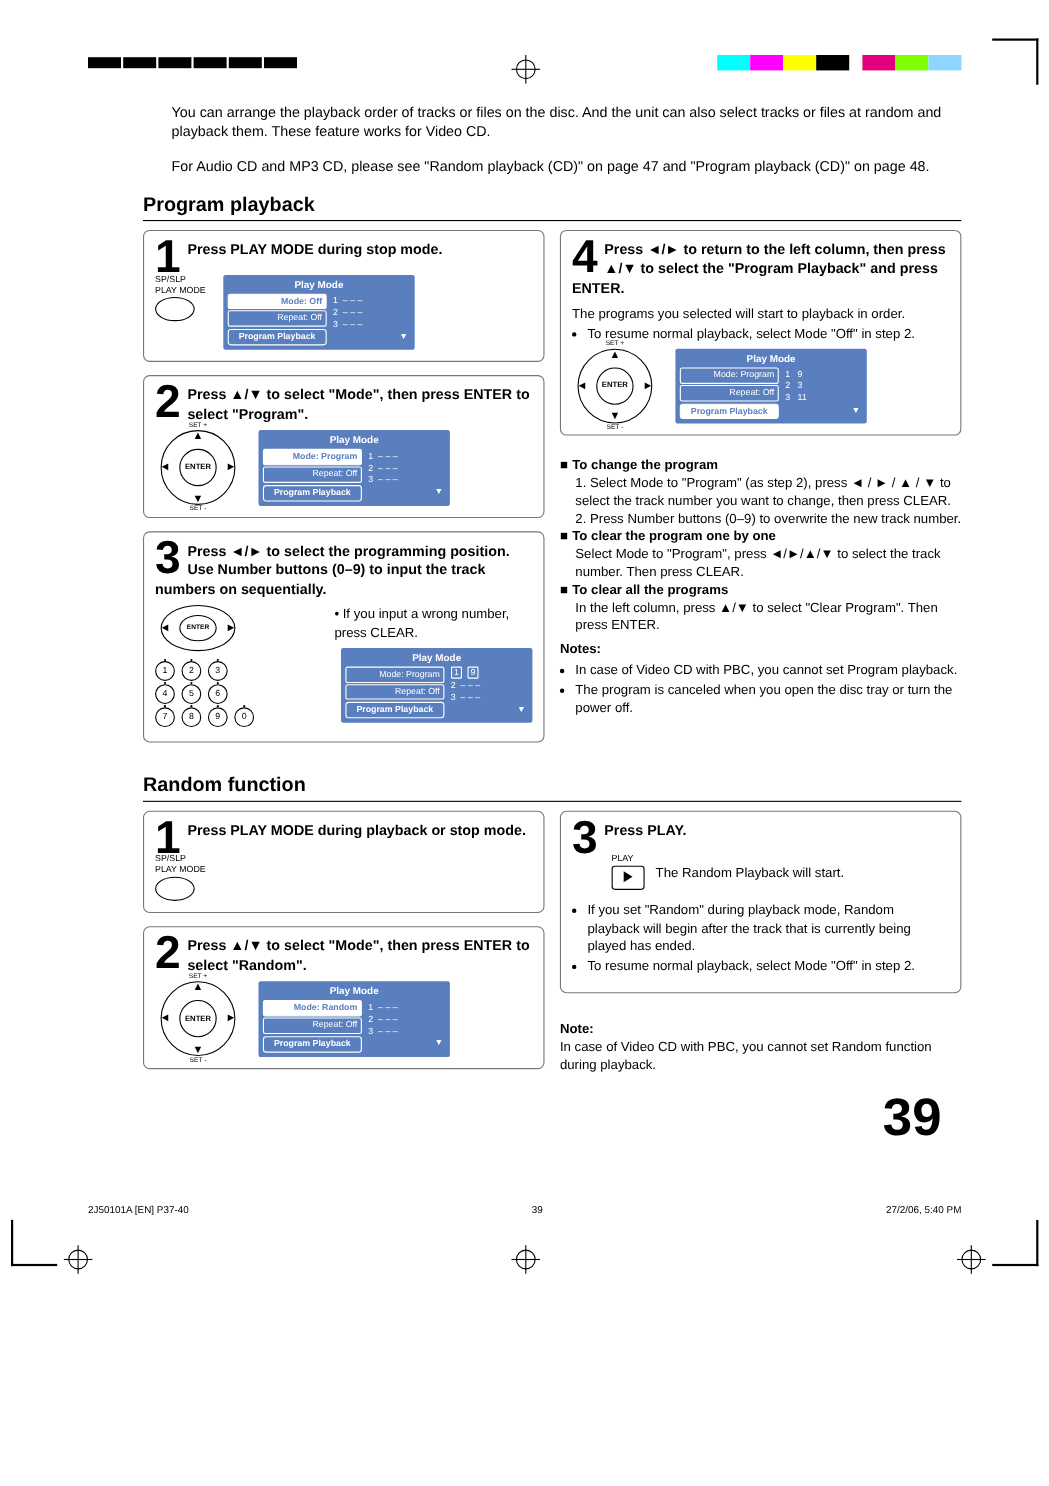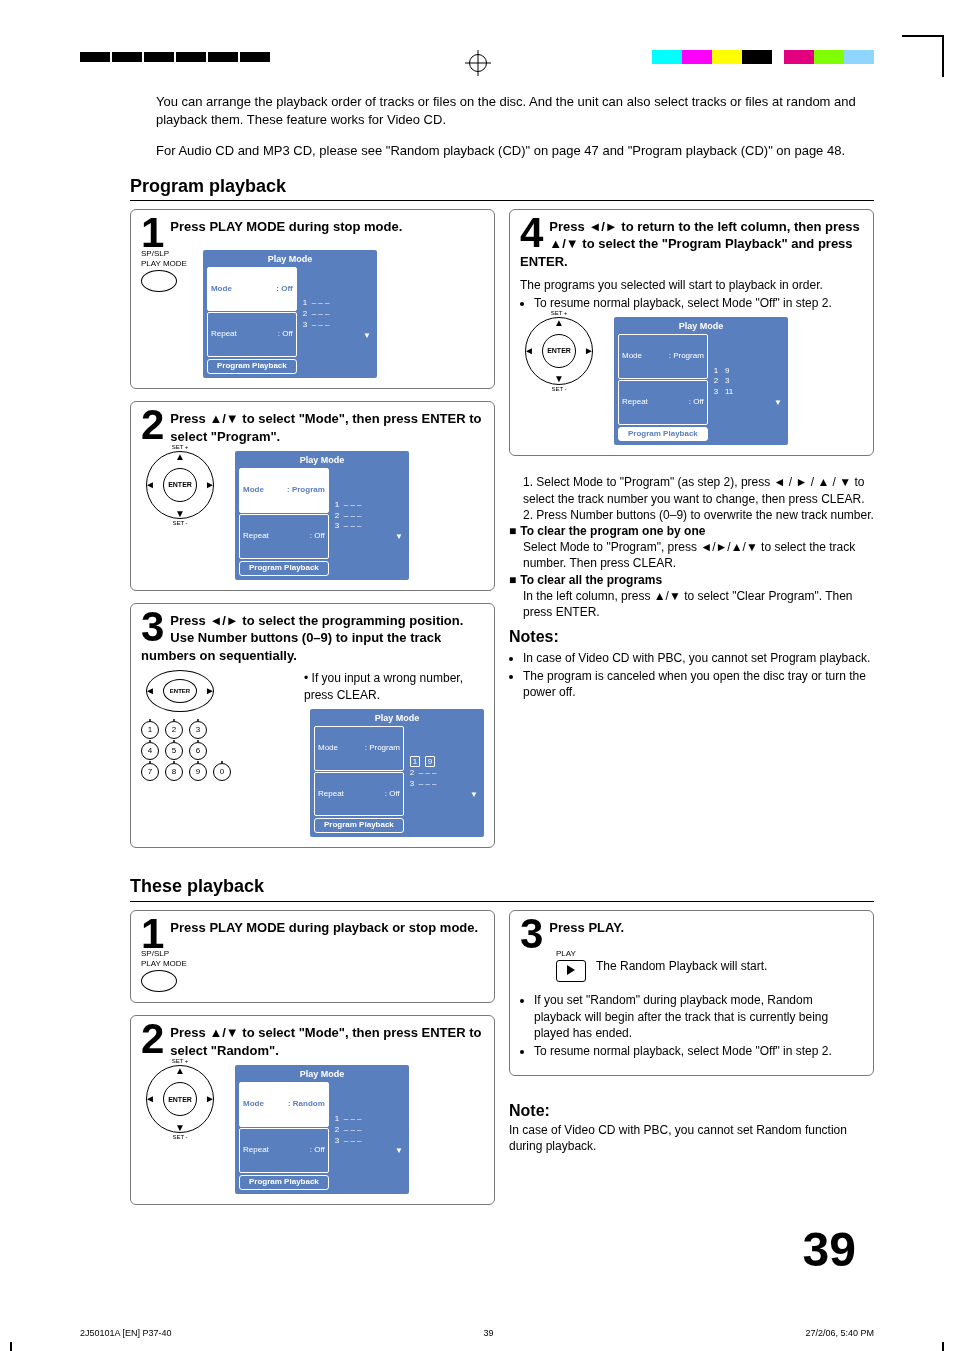--- a/index.html
+++ b/index.html
@@ -41,21 +41,21 @@
   .subtext { font-size:12px; clear:both; }
   .noborder { border:none; padding:6px 0; }
   .bignum { position:absolute; right:18px; bottom:-6px; font-size:48px; font-weight:bold; font-family:"Arial Black", Arial;}
 
   
   .osd { background:#5a7fbf; color:#fff; font-size:9px; width:170px; border-radius:2px; display:inline-block; vertical-align:top; padding:2px 2px 4px 2px; margin-left:6px;}
   .osd .hdr { text-align:center; font-weight:bold; background:#5a7fbf; padding:1px 0;}
   .osd-row { display:flex; align-items:center; }
   .osd-left { flex:1.3; }
   .osd-right { flex:1; font-size:8px; padding-left:4px;}
-  .osd-line { border:1px solid #fff; border-radius:2px; margin:1px 2px; padding:16px 3px; display:flex; justify-content:space-between; font-size:8px;}
+  .osd-line { border:1px solid #fff; border-radius:2px; margin:1px 2px; padding:1px 3px; display:flex; justify-content:flex-end; font-size:8px;}
   .osd-line.sel { background:#fff; color:#5a7fbf; font-weight:bold;}
   .osd-btn { border:1px solid #fff; border-radius:3px; margin:2px 2px 0 2px; padding:1px 0; text-align:center; font-size:8px; font-weight:bold;}
   .osd-btn.sel { background:#fff; color:#5a7fbf; }
   .prognum { border:1px solid #fff; padding:0 2px; border-radius:1px;}
   .osd-tri { font-size:8px; text-align:right; padding-right:4px;}
 
   
   .btn-oval { display:inline-block; width:34px; height:20px; border:1.5px solid #000; border-radius:50%/50%; vertical-align:middle;}
   .btn-label { font-size:8px; text-align:left; line-height:1; margin-bottom:2px;}
   .nav-cluster { display:inline-block; vertical-align:top; width:78px; position:relative; text-align:center; }
@@ -72,21 +72,21 @@
   .nav-cluster.horiz .ring{width:66px;height:40px;border-radius:50%/50%;}
   .nav-cluster.horiz .inner{inset:8px 16px;}
 
   .numpad { display:inline-block; vertical-align:top; margin-top:6px;}
   .numpad .nrow{display:flex; gap:6px; margin:3px 0;}
   .numpad .nbtn{width:16px;height:16px;border:1px solid #000;border-radius:50%;display:flex;align-items:center;justify-content:center;font-size:8px;position:relative;}
   .numpad .nbtn .dot{position:absolute;top:-3px;left:50%;transform:translateX(-50%);width:2px;height:2px;background:#000;border-radius:50%;}
 
   .illus-row { display:flex; align-items:flex-start; gap:10px; margin-top:6px; clear:both;}
   .sq { font-family: Arial; font-size:12px; margin-right:4px;}
-  .notes-h { font-weight:bold; font-size:16px; margin-top:6px;}
+  .notes-h { font-weight:bold; font-size:12px; margin-top:6px;}
   ul.bul{margin:2px 0 6px 14px;padding:0;}
   ul.bul li{margin:2px 0;}
   .footer { display:flex; justify-content:space-between; font-size:9px; padding:30px 80px 0 80px; color:#000;}
   .play-btn { display:inline-block; border:1.5px solid #000; border-radius:3px; padding:2px 10px; font-size:12px; vertical-align:middle;}
   .play-btn .tri{display:inline-block;width:0;height:0;border-left:8px solid #000;border-top:5px solid transparent;border-bottom:5px solid transparent;}
 </style>
 </head>
 <body>
 
 <div class="regmarks-top">
@@ -298,36 +298,37 @@
                 <div><span>2</span>&nbsp;&nbsp;&nbsp;<span>3</span></div>
                 <div><span>3</span>&nbsp;&nbsp;&nbsp;<span>11</span></div>
                 <div class="osd-tri">▼</div>
               </div>
             </div>
           </div>
         </div>
       </div>
 
       <div class="noborder">
+        <div><span class="sq">■</span><b>To change the program</b></div>
         <div class="subtext" style="margin-left:14px;">1. Select Mode to "Program" (as step 2), press ◄ / ► / ▲ / ▼ to select the track number you want to change, then press CLEAR.</div>
         <div class="subtext" style="margin-left:14px;">2. Press Number buttons (0–9) to overwrite the new track number.</div>
         <div><span class="sq">■</span><b>To clear the program one by one</b></div>
         <div class="subtext" style="margin-left:14px;">Select Mode to "Program", press ◄/►/▲/▼ to select the track number. Then press CLEAR.</div>
         <div><span class="sq">■</span><b>To clear all the programs</b></div>
         <div class="subtext" style="margin-left:14px;">In the left column, press ▲/▼ to select "Clear Program". Then press ENTER.</div>
         <div class="notes-h">Notes:</div>
         <ul class="bul">
           <li>In case of Video CD with PBC, you cannot set Program playback.</li>
           <li>The program is canceled when you open the disc tray or turn the power off.</li>
         </ul>
       </div>
     </div>
   </div>
 
-  <h2 class="section">These playback</h2>
+  <h2 class="section">Random function</h2>
   <div class="cols">
     <div class="col">
       <div class="stepbox">
         <div class="stepnum">1</div>
         <div class="steptitle">Press PLAY MODE during playback or stop mode.</div>
         <div class="illus-row">
           <div>
             <div class="btn-label">SP/SLP</div>
             <div class="btn-label">PLAY MODE</div>
             <div class="btn-oval"></div>

